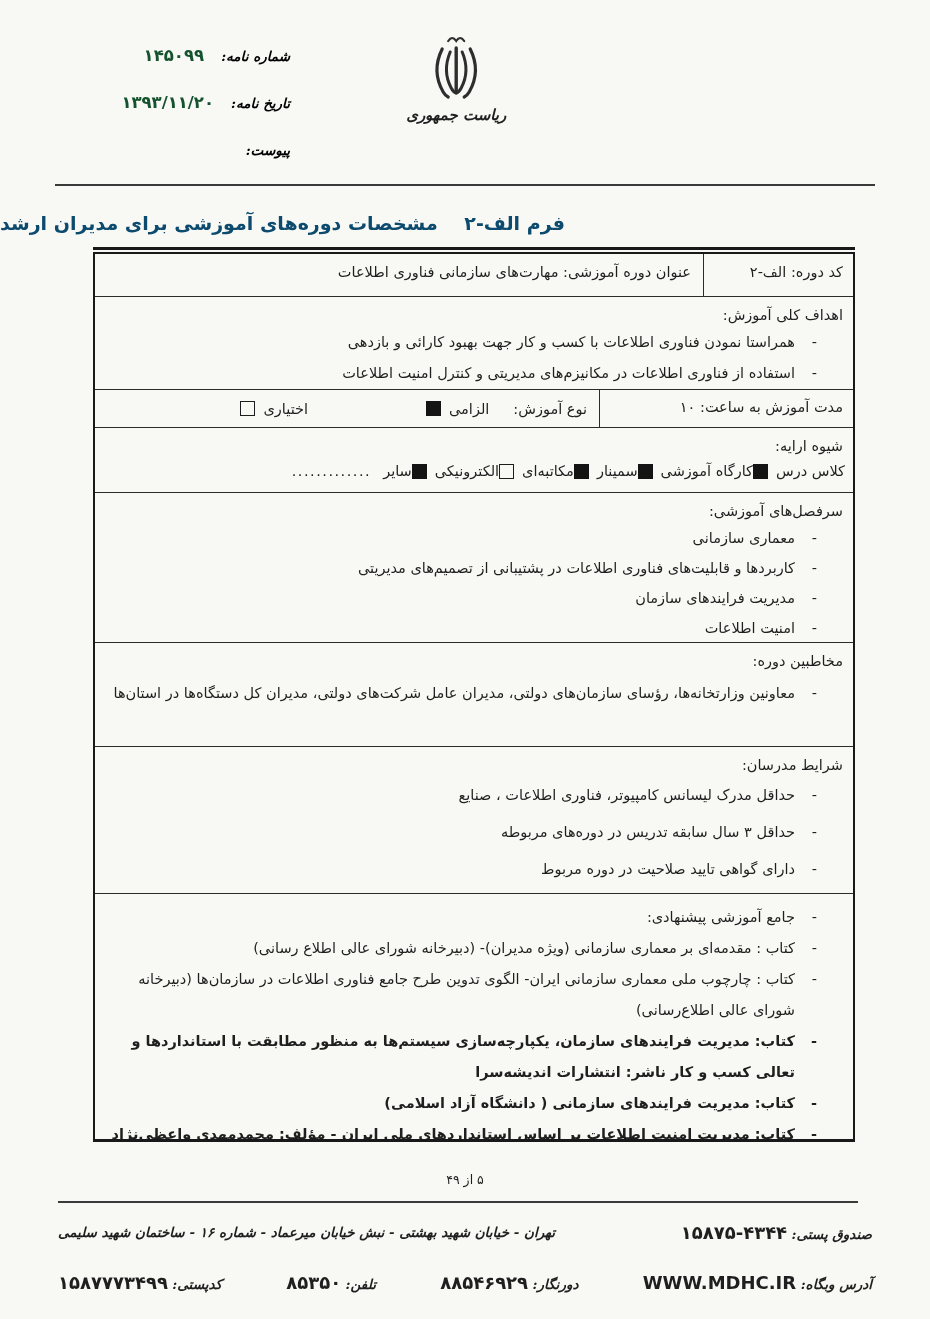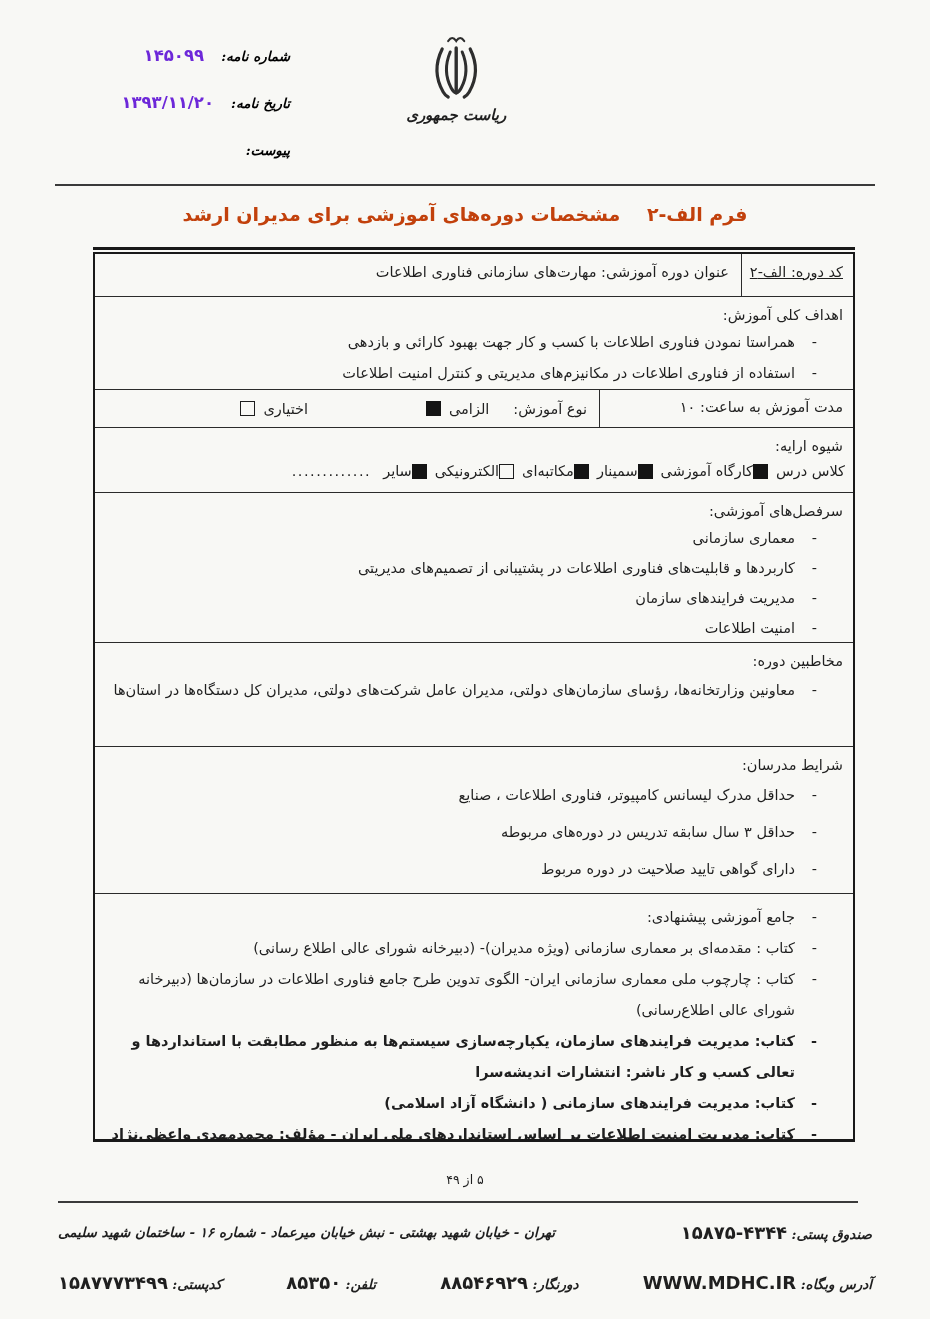--- a/index.html
+++ b/index.html
@@ -5,41 +5,41 @@
   html,body { margin:0; padding:0; background:#e9e9e7; }
   .page {
     position:relative; width:930px; height:1319px; margin:0 auto;
     background:#f8f8f5; color:#1f1f1f; direction:rtl; overflow:hidden;
     font-family:"DejaVu Sans","Liberation Sans",sans-serif;
   }
   
   .lh-left { position:absolute; left:60px; top:46px; width:230px; text-align:right; direction:rtl; }
   .lh-row { height:30px; margin-bottom:17px; white-space:nowrap; }
   .lh-label { font-family:"DejaVu Serif","Liberation Serif",serif; font-style:italic; font-weight:bold; font-size:13.5px; color:#000000; }
-  .lh-val { font-weight:bold; font-size:16.5px; margin-right:12px; letter-spacing:1.5px; color:#6d28d9; }
+  .lh-val { font-weight:bold; font-size:16.5px; margin-right:12px; letter-spacing:1.5px; color:#14532d; }
   .lh-center { position:absolute; top:34px; left:50%; transform:translateX(-52%); width:440px; text-align:center; }
   .emblem { display:block; margin:0 auto 2px; }
   .org-top { font-family:"DejaVu Serif","Liberation Serif",serif; font-style:italic; font-weight:bold; font-size:15px; }
   .org-name { font-family:"DejaVu Serif","Liberation Serif",serif; font-style:italic; font-weight:bold; font-size:24px; margin-top:5px; }
   .lh-rule { position:absolute; top:184px; left:55px; width:820px; height:2px; background:#3a3a3a; }
   
-  .doc-title { position:absolute; top:203px; left:0; width:100%; text-align:center; font-weight:bold; font-size:19px; color:#c2410c; }
+  .doc-title { position:absolute; top:212px; left:0; width:100%; text-align:left; font-weight:bold; font-size:19px; color:#0c4a6e; }
   .t-no { margin-left:20px; }
   
   .form-table {
     position:absolute; top:252px; left:93px; width:762px; height:890px;
     border:2px solid #191919; border-bottom-width:3px;
     display:flex; flex-direction:column; box-sizing:border-box;
   }
   .form-table::before { content:""; position:absolute; top:-7px; left:-2px; right:-2px; height:2.5px; background:#191919; }
   .row { border-top:1.5px solid #2b2b2b; overflow:hidden; box-sizing:border-box; }
   .row:first-child { border-top:none; }
   .cell { box-sizing:border-box; font-size:14.5px; }
   .r1 { height:42px; display:flex; flex:none; }
-  .cell.code { width:112px; border-left:1.5px solid #2b2b2b; padding:10px 10px 0 4px;text-decoration:underline; }
+  .cell.code { width:150px; border-left:1.5px solid #2b2b2b; padding:10px 10px 0 4px; }
   .cell.ctitle { flex:1; padding:10px 12px 0 4px; }
   .sec { padding-top:3px; flex:none; }
   .sec-h { padding:3px 10px 0 0; font-size:14.5px; line-height:24px; }
   .dashlist { list-style:none; margin:0; padding:0; }
   .dashlist li { position:relative; padding-right:58px; font-size:14.5px; }
   .dashlist li::before { content:"-"; position:absolute; right:36px; top:0; }
   .row-objectives { height:93px; } .row-objectives li { line-height:31px; }
   .r3 { height:38px; display:flex; flex:none; }
   .cell.dur { width:254px; border-left:1.5px solid #2b2b2b; padding:9px 10px 0 0; }
   .cell.type { flex:1; display:flex; align-items:center; padding-right:12px; }
@@ -48,21 +48,21 @@
   .opt .cb { margin-right:8px; }
   .gap-big { margin-right:118px; }
   .cb { width:15px; height:15px; border:1.6px solid #1d1d1d; display:inline-block; box-sizing:border-box; }
   .cb.checked { background:#141414; border-color:#141414; }
   .r4 { height:65px;text-align:right; }
   .opts { display:flex; align-items:center; padding:5px 8px 0 8px; font-size:14.5px; }
   .opts .opt { }
   .opts .opt:last-child { margin-left:0; }
   .dots { letter-spacing:1.5px; margin-right:12px; }
   .row-topics { height:150px; } .row-topics li { line-height:30px; }
-  .row-audience { height:104px; } .row-audience li { line-height:34px; }
+  .row-audience { height:104px; } .row-audience li { line-height:40px; }
   .row-instructors { height:147px; } .row-instructors li { line-height:37px; }
   .row-resources { flex:1; padding-top:8px; } .row-resources li { line-height:31px; }
   .row-resources li.b { font-weight:bold; }
   
   .pageno { position:absolute; top:1172px; left:0; width:100%; text-align:center; font-size:12.5px; }
   .foot-rule { position:absolute; top:1201px; left:58px; width:800px; height:2px; background:#3b3b3b; }
   .f1 { position:absolute; top:1222px; left:58px; width:814px; display:flex; justify-content:space-between; align-items:flex-start; }
   .f2 { position:absolute; top:1272px; left:58px; width:814px; display:flex; justify-content:space-between; }
   .fitem { font-size:14px; white-space:nowrap; }
   .flabel { font-family:"DejaVu Serif","Liberation Serif",serif; font-style:italic; font-weight:bold; font-size:13.5px; }

